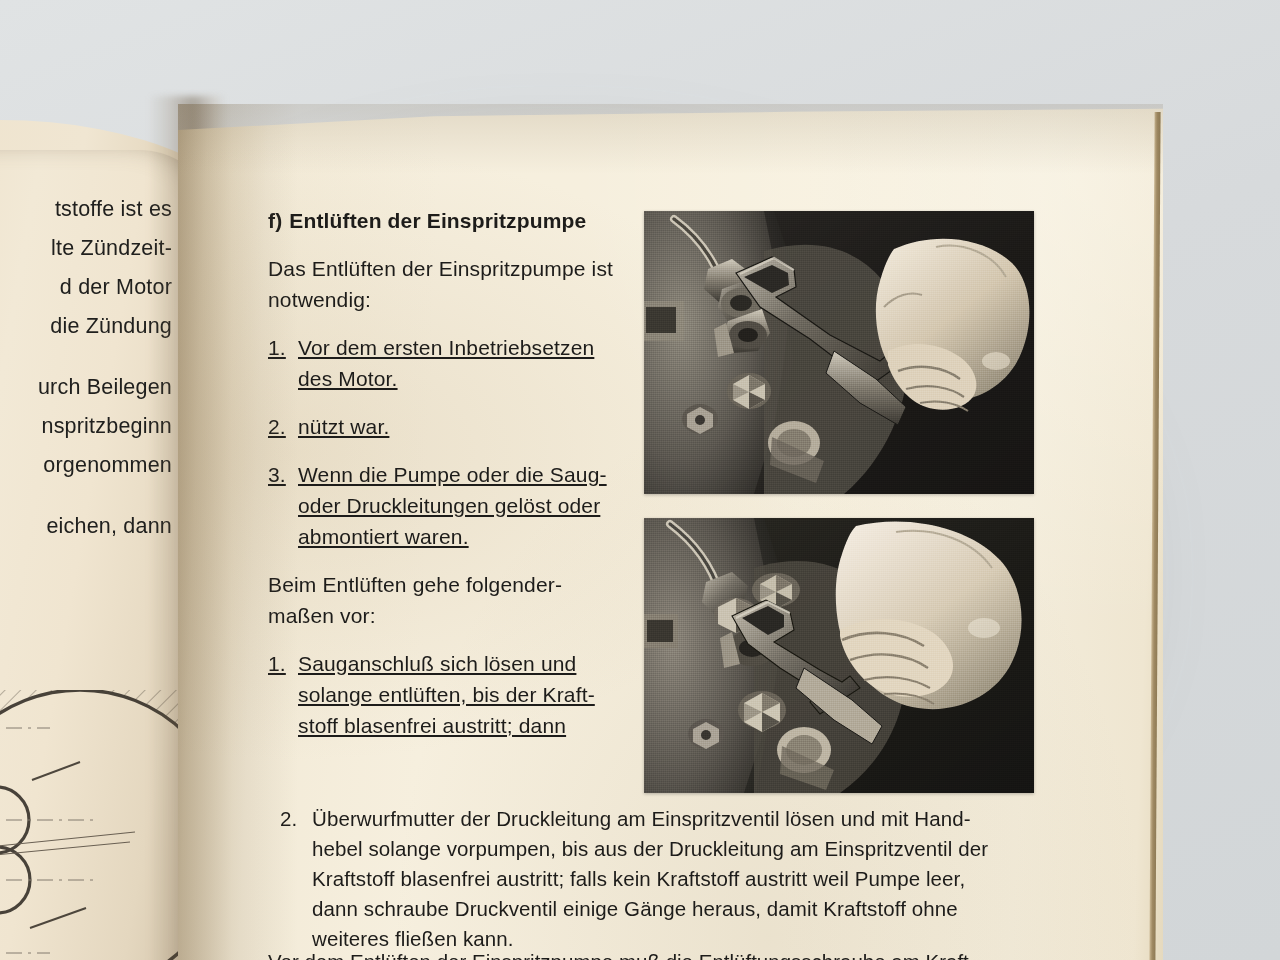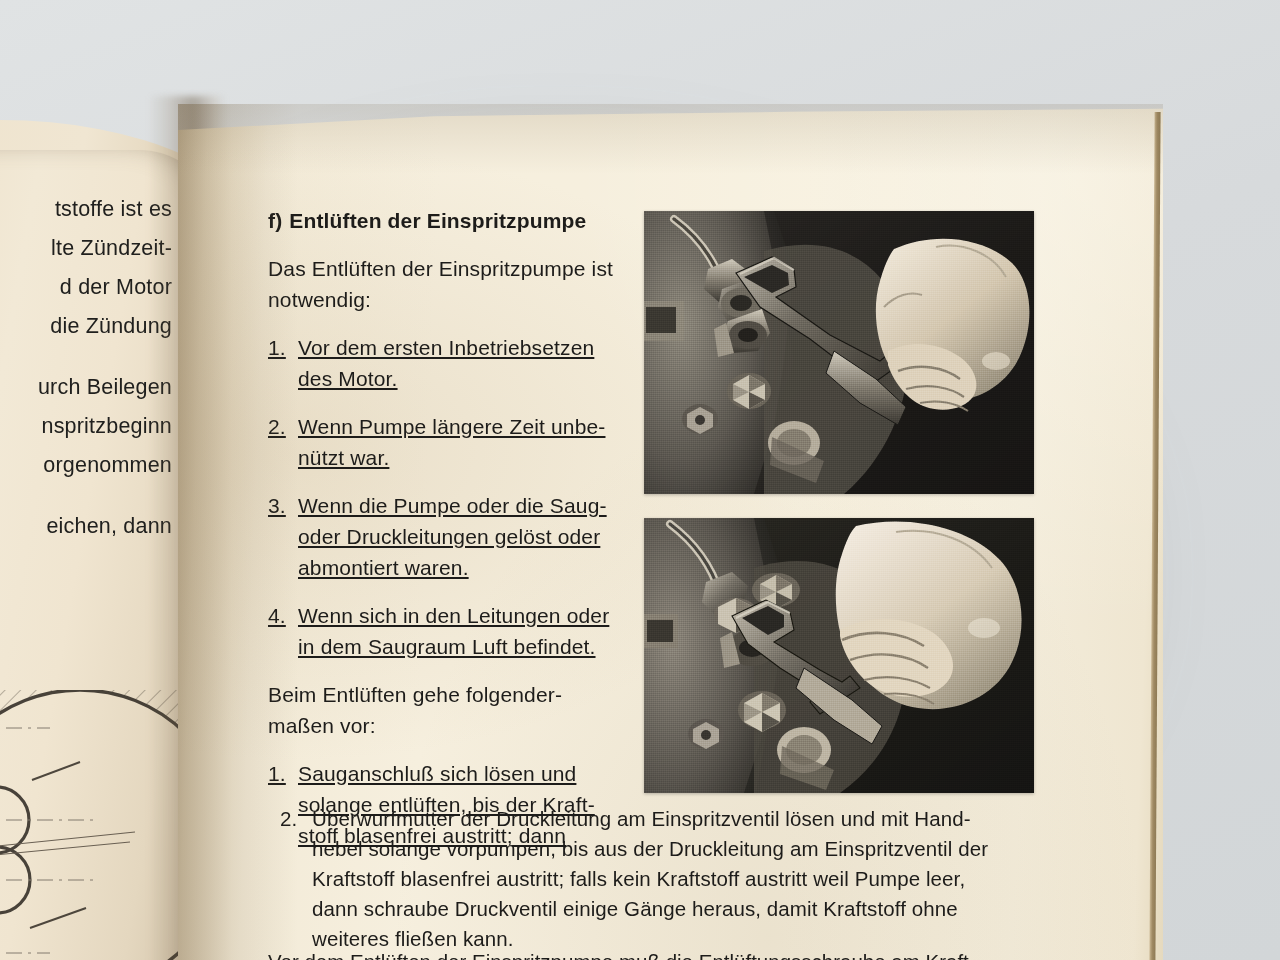--- a/index.html
+++ b/index.html
@@ -335,39 +335,31 @@
         <div class="numitem">
           <span class="num">1.</span>
           <span class="body">
             <span class="ln">Vor dem ersten Inbetriebsetzen</span>
             <span class="ln">des Motor.</span>
           </span>
         </div>
         <div class="numitem">
           <span class="num">2.</span>
           <span class="body">
-            <span class="ln">Wenn Pumpe längere Zeit unbe-</span>
             <span class="ln">nützt war.</span>
           </span>
         </div>
         <div class="numitem">
           <span class="num">3.</span>
           <span class="body">
             <span class="ln">Wenn die Pumpe oder die Saug-</span>
             <span class="ln">oder Druckleitungen gelöst oder</span>
             <span class="ln">abmontiert waren.</span>
           </span>
         </div>
-        <div class="numitem">
-          <span class="num">4.</span>
-          <span class="body">
-            <span class="ln">Wenn sich in den Leitungen oder</span>
-            <span class="ln">in dem Saugraum Luft befindet.</span>
-          </span>
-        </div>
       </div>
 
       <div class="para">
         <span class="ln">Beim Entlüften gehe folgender-</span>
         <span class="ln">maßen vor:</span>
       </div>
 
       <div class="numlist">
         <div class="numitem">
           <span class="num">1.</span>

